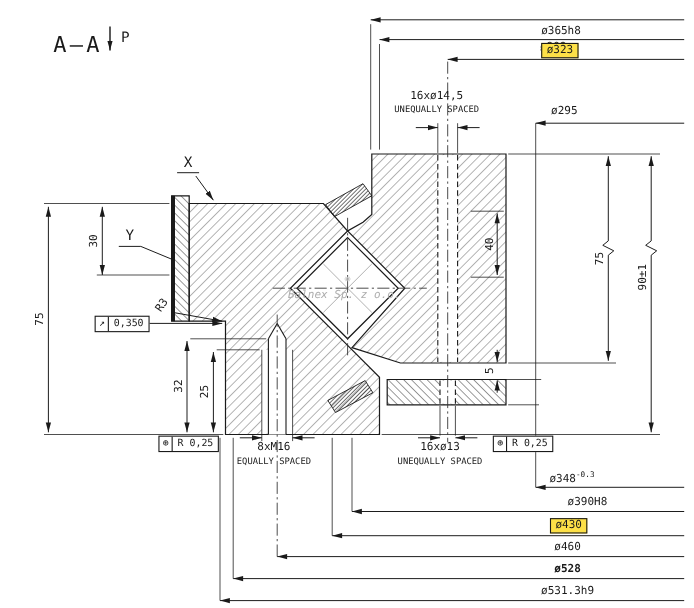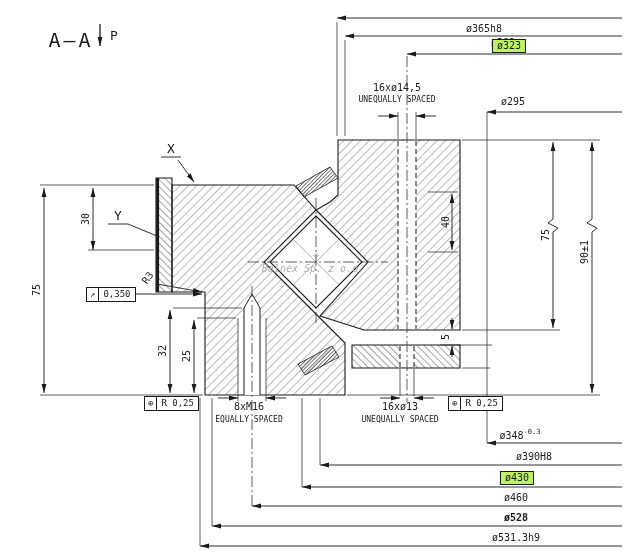--- a/index.html
+++ b/index.html
@@ -5,21 +5,21 @@
   html,body{margin:0;padding:0;background:#fff;}
   #stage{position:relative;width:631px;height:553px;background:#fff;overflow:hidden;
          font-family:"DejaVu Sans Mono","Liberation Mono",monospace;color:#1a1a1a;}
   svg{position:absolute;left:0;top:0;}
   .lbl{position:absolute;transform:translate(-50%,-50%);font-size:10px;line-height:1;white-space:nowrap;background:transparent;}
   .vlbl{position:absolute;transform:rotate(-90deg) translate(-50%,-50%);transform-origin:0 0;font-size:10px;line-height:1;white-space:nowrap;}
   .r3l{position:absolute;transform:rotate(-55deg) translate(-50%,-50%);transform-origin:0 0;font-size:10px;line-height:1;white-space:nowrap;}
   .big{font-size:20px;letter-spacing:3px;}
   .mid{font-size:13px;}
   .note{font-size:8px;letter-spacing:0;}
-  .boxed{border:1.2px solid #1a1a1a;padding:1px 4px;background:#bef264;}
+  .boxed{border:1.2px solid #1a1a1a;padding:1px 4px;background:#fde047;}
   .frame{position:absolute;display:flex;align-items:center;height:13px;border:1.2px solid #1a1a1a;background:#fff;font-size:9px;line-height:1;}
   .frame .sym{padding:0 3px;border-right:1px solid #1a1a1a;height:100%;display:flex;align-items:center;}
   .frame .val{padding:0 4px;text-align:center;}
   .wm{position:absolute;transform:translate(-50%,-50%);color:#aeaeae;font-size:10px;font-style:italic;white-space:nowrap;}
   .star{position:absolute;transform:translate(-50%,-50%);color:#8f8f8f;font-size:10px;}
   sup{font-size:7px;}
 </style>
 </head>
 <body>
 
@@ -177,21 +177,21 @@
 </svg>
 
   <span class="lbl big" style="left:40px;top:40px;margin-left:31px;">A–A</span>
   <span class="lbl mid" style="left:114px;top:35px;">P</span>
 
   <span class="lbl mid" style="left:171px;top:148px;">X</span>
   <span class="lbl mid" style="left:118px;top:215px;">Y</span>
   <span class="r3l" style="left:148px;top:278px;">R3</span>
 
   <span class="lbl" style="left:503px;top:24px;margin-top:19px;">ø382</span>
-  <span class="lbl" style="left:478px;top:29px;padding-left:12px;">ø365h8</span>
+  <span class="lbl" style="left:504px;top:29px;padding-left:12px;">ø365h8</span>
   <span class="lbl boxed" style="left:509px;top:46px;">ø323</span>
   <span class="lbl" style="left:513px;top:102px;">ø295</span>
 
   <span class="lbl" style="left:397px;top:88px;">16xø14,5</span>
   <span class="lbl note" style="left:397px;top:100px;">UNEQUALLY SPACED</span>
 
   <span class="vlbl" style="left:446px;top:222px;">40</span>
   <span class="vlbl" style="left:546px;top:235px;">75</span>
   <span class="vlbl" style="left:585px;top:252px;">90±1</span>
   <span class="vlbl" style="left:446px;top:337px;">5</span>

